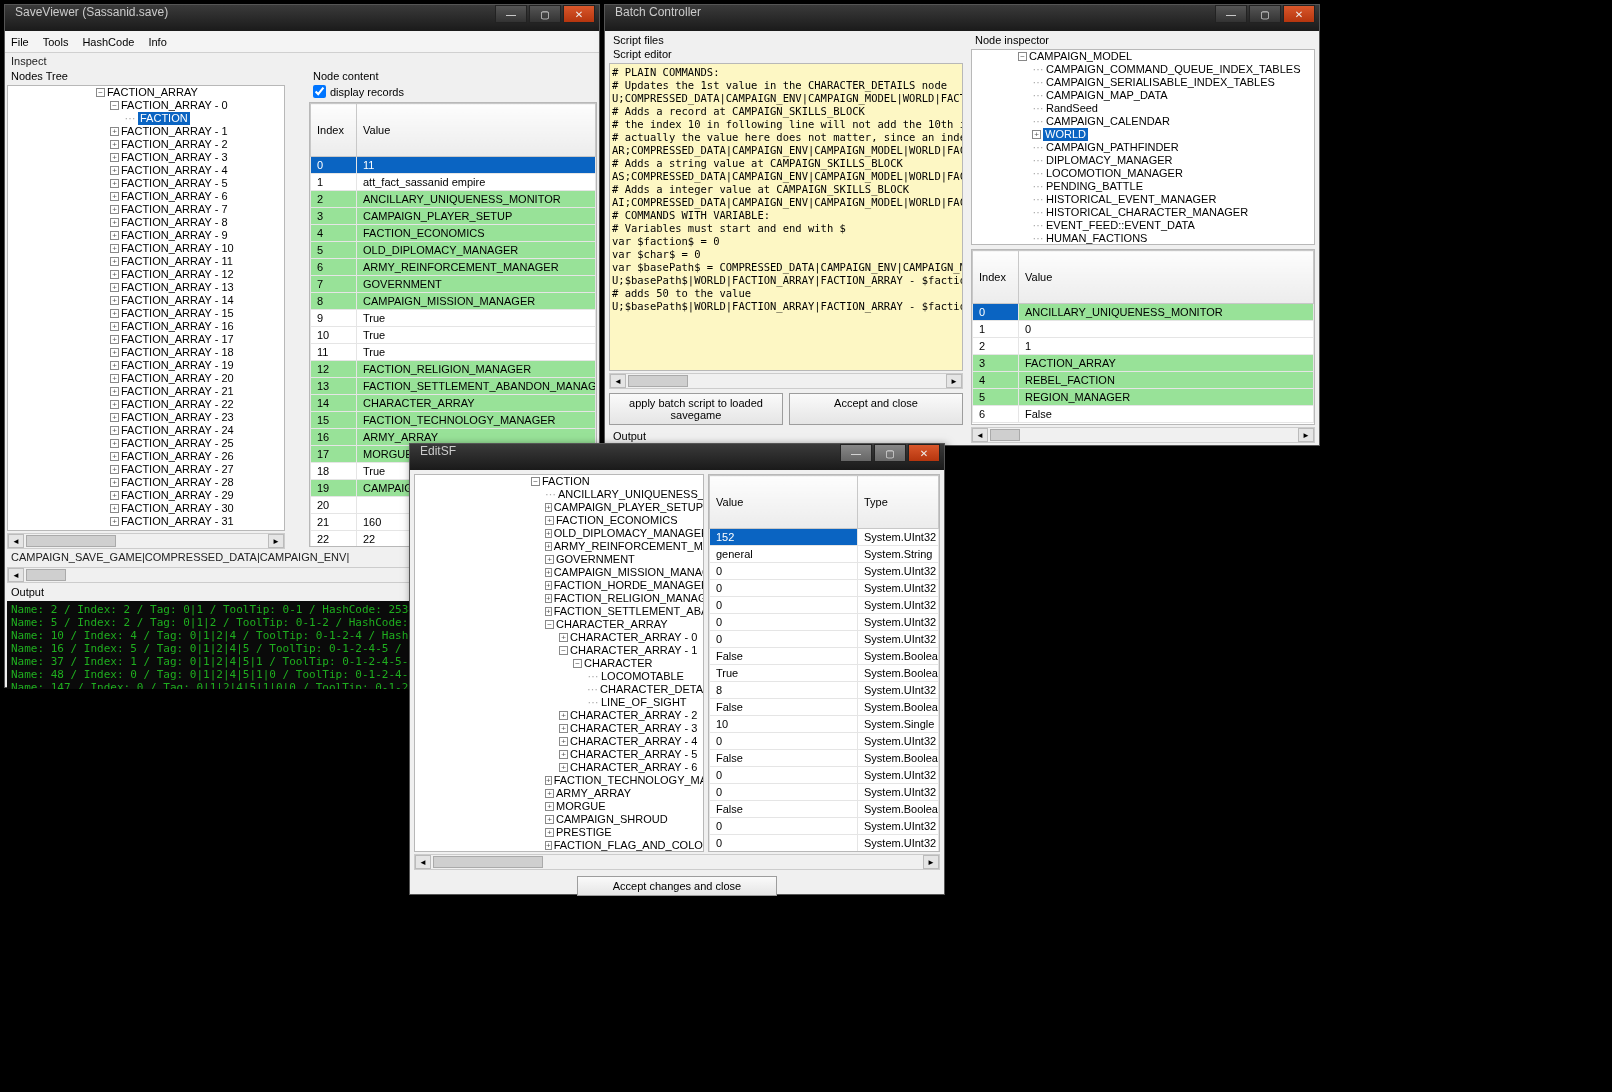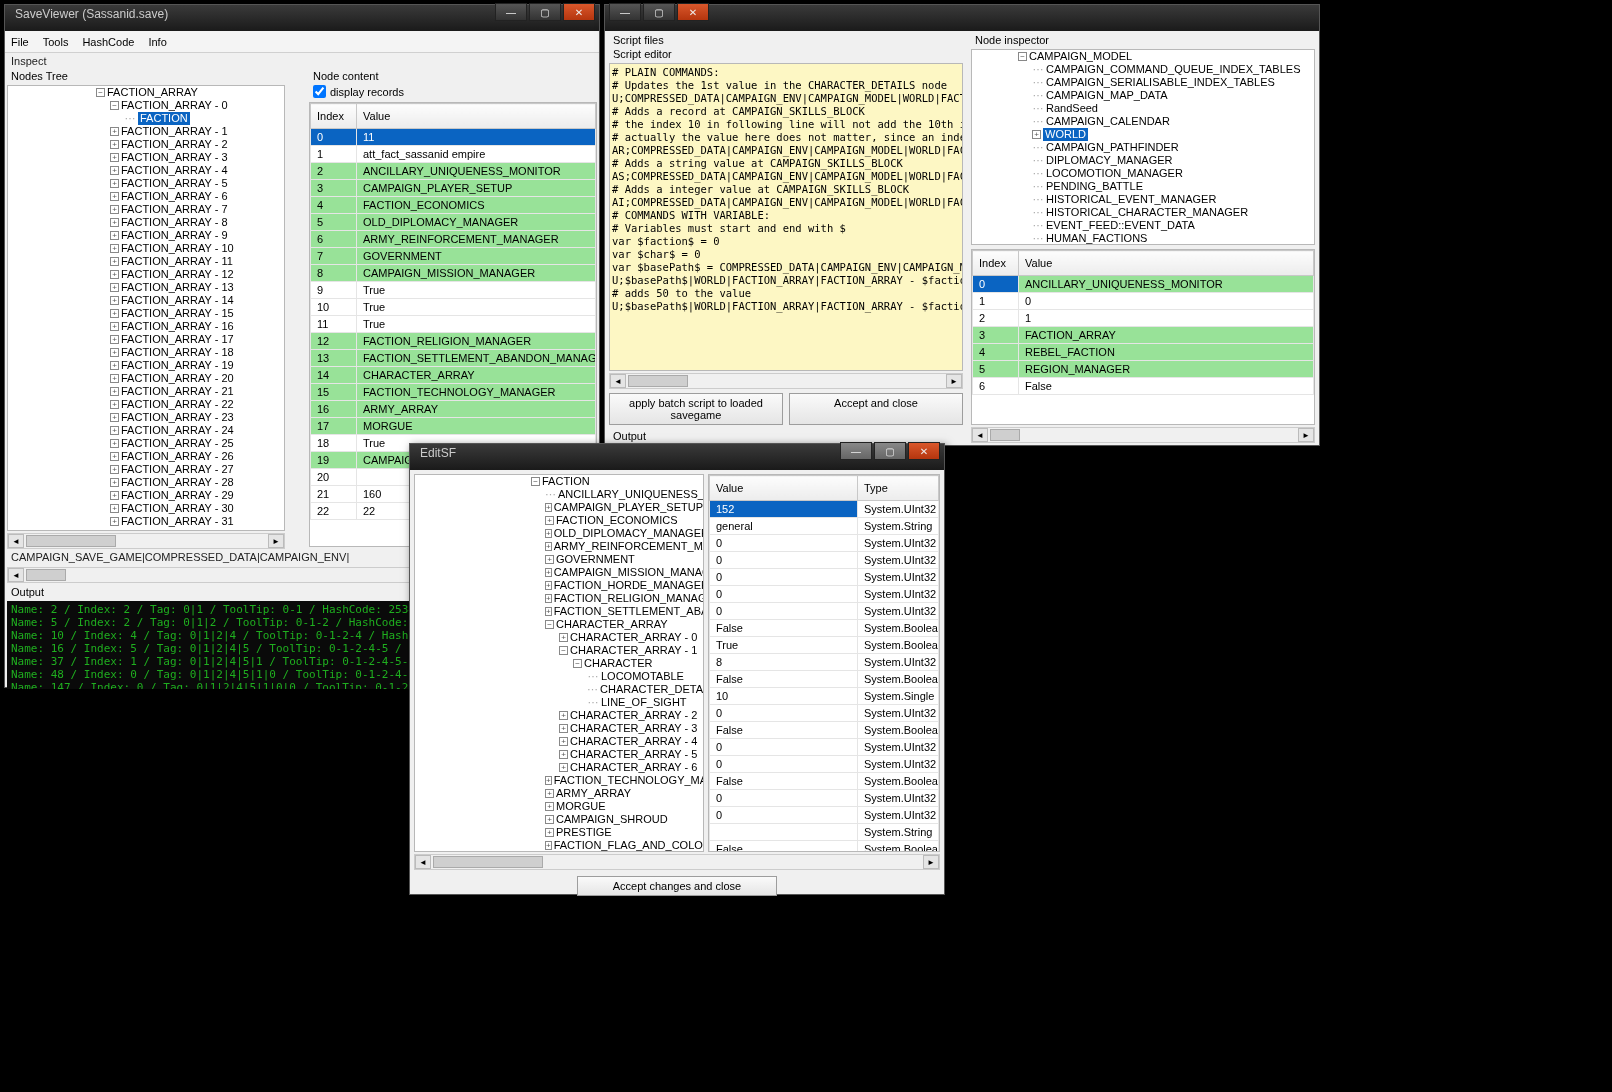--- a/index.html
+++ b/index.html
@@ -1,19 +1,19 @@
 <!DOCTYPE html>
 <html><head>
 <meta charset="utf-8">
 <style>
 * { margin: 0; padding: 0; box-sizing: border-box; font-family: "Segoe UI", Tahoma, sans-serif; font-size: 11px; }
 body { background: #000; width: 1612px; height: 1092px; position: relative; overflow: hidden; }
 
 .window { position: absolute; background: #f0f0f0; border: 1px solid #555; box-shadow: 2px 2px 8px rgba(0,0,0,0.5); }
-.titlebar { height: 26px; background: linear-gradient(#3a3a3a,#1a1a1a); display: flex; align-items: flex-end; padding: 10px 4px; color: #ccc; }
+.titlebar { height: 26px; background: linear-gradient(#3a3a3a,#1a1a1a); display: flex; align-items: flex-start; padding: 0 4px; color: #ccc; }
 .titlebar .title { flex: 1; padding-left: 6px; font-size: 12px; }
 .titlebar .controls { display: flex; gap: 2px; }
 .titlebar .ctrl { width: 32px; height: 18px; background: linear-gradient(#555,#333); border: 1px solid #222; color: #eee; display:flex; align-items:center; justify-content:center; font-size:10px; cursor:pointer; }
 .titlebar .ctrl.close { background: linear-gradient(#d9572b,#b5350e); }
 .titlebar .ctrl.inactive { background: linear-gradient(#888,#666); }
 
 .menubar { height: 22px; background: #f4f4f4; border-bottom: 1px solid #d0d0d0; display:flex; align-items:center; padding: 0 6px; gap: 14px; }
 .menubar span { cursor:pointer; }
 
 .label-small { padding: 2px 6px; color: #222; }
@@ -22,21 +22,21 @@
 
 
 .tree { background:#fff; overflow:auto; font-size:11px; line-height: 13px; }
 .tree-row { white-space: nowrap; padding: 0 2px; display:flex; align-items:center; gap:2px; }
 .tree-expander { width:9px;height:9px; border:1px solid #888; display:inline-flex;align-items:center;justify-content:center; font-size:8px; line-height:7px; background:#fff; color:#555; cursor:pointer; }
 .tree-dots { width:12px; display:inline-block; text-align:center; color:#aaa; }
 .tree-sel { background:#0a64c2; color:#fff; padding: 0 2px; }
 
 
 table { border-collapse: collapse; width:100%; background:#fff; table-layout: fixed; }
-th { background: linear-gradient(#fdfdfd,#ececec); border:1px solid #c8c8c8; text-align:left; padding:6px 6px; font-weight:normal; height:24px; }
+th { background: linear-gradient(#fdfdfd,#ececec); border:1px solid #c8c8c8; text-align:left; padding:20px 6px; font-weight:normal; height:24px; }
 td { border:1px solid #e5e5e5; padding:1px 6px; height:17px; overflow:hidden; white-space:nowrap; }
 tr.sel td { background:#0a64c2; color:#fff; }
 tr.green td { background:#98e298; }
 
 .checkbox-row { padding:2px 6px; display:flex; align-items:center; gap:4px; }
 
 .output-box { background:#0a0a0a; color:#1fae1f; font-family: Consolas, monospace; font-size:11px; padding:2px 4px; overflow:hidden; white-space:pre; line-height:13px; }
 .statusbar { background:#f0f0f0; border-top:1px solid #c0c0c0; padding:2px 6px; height:18px; }
 
 .script-box { background:#fdf7c4; border:1px solid #b8b8b8; font-family: Consolas, monospace; font-size:10.5px; padding:2px; overflow:hidden; white-space:pre; line-height:13px; }
@@ -354,20 +354,21 @@
 Name: 5 / Index: 2 / Tag: 0|1|2 / ToolTip: 0-1-2 / HashCode: 41421720
 Name: 10 / Index: 4 / Tag: 0|1|2|4 / ToolTip: 0-1-2-4 / HashCode: 16578980
 Name: 16 / Index: 5 / Tag: 0|1|2|4|5 / ToolTip: 0-1-2-4-5 / HashCode: 56799051
 Name: 37 / Index: 1 / Tag: 0|1|2|4|5|1 / ToolTip: 0-1-2-4-5-1 / HashCode: 7658356
 Name: 48 / Index: 0 / Tag: 0|1|2|4|5|1|0 / ToolTip: 0-1-2-4-5-1-0 / HashCode: 24749807
 Name: 147 / Index: 0 / Tag: 0|1|2|4|5|1|0|0 / ToolTip: 0-1-2-4-5-1-0-0 / HashCode: 58577354</div>
 </div>
 
 <div class="window" style="left:604px; top:4px; width:716px; height:442px;">
   <div class="titlebar">
+    <span class="title">Batch Controller</span>
     <div class="controls">
       <div class="ctrl">—</div>
       <div class="ctrl">▢</div>
       <div class="ctrl close">✕</div>
     </div>
   </div>
   <div style="display:flex; height:calc(100% - 26px);">
 
     <div style="width:362px; display:flex; flex-direction:column; padding:2px;">
       <div class="section-label">Script files</div>

